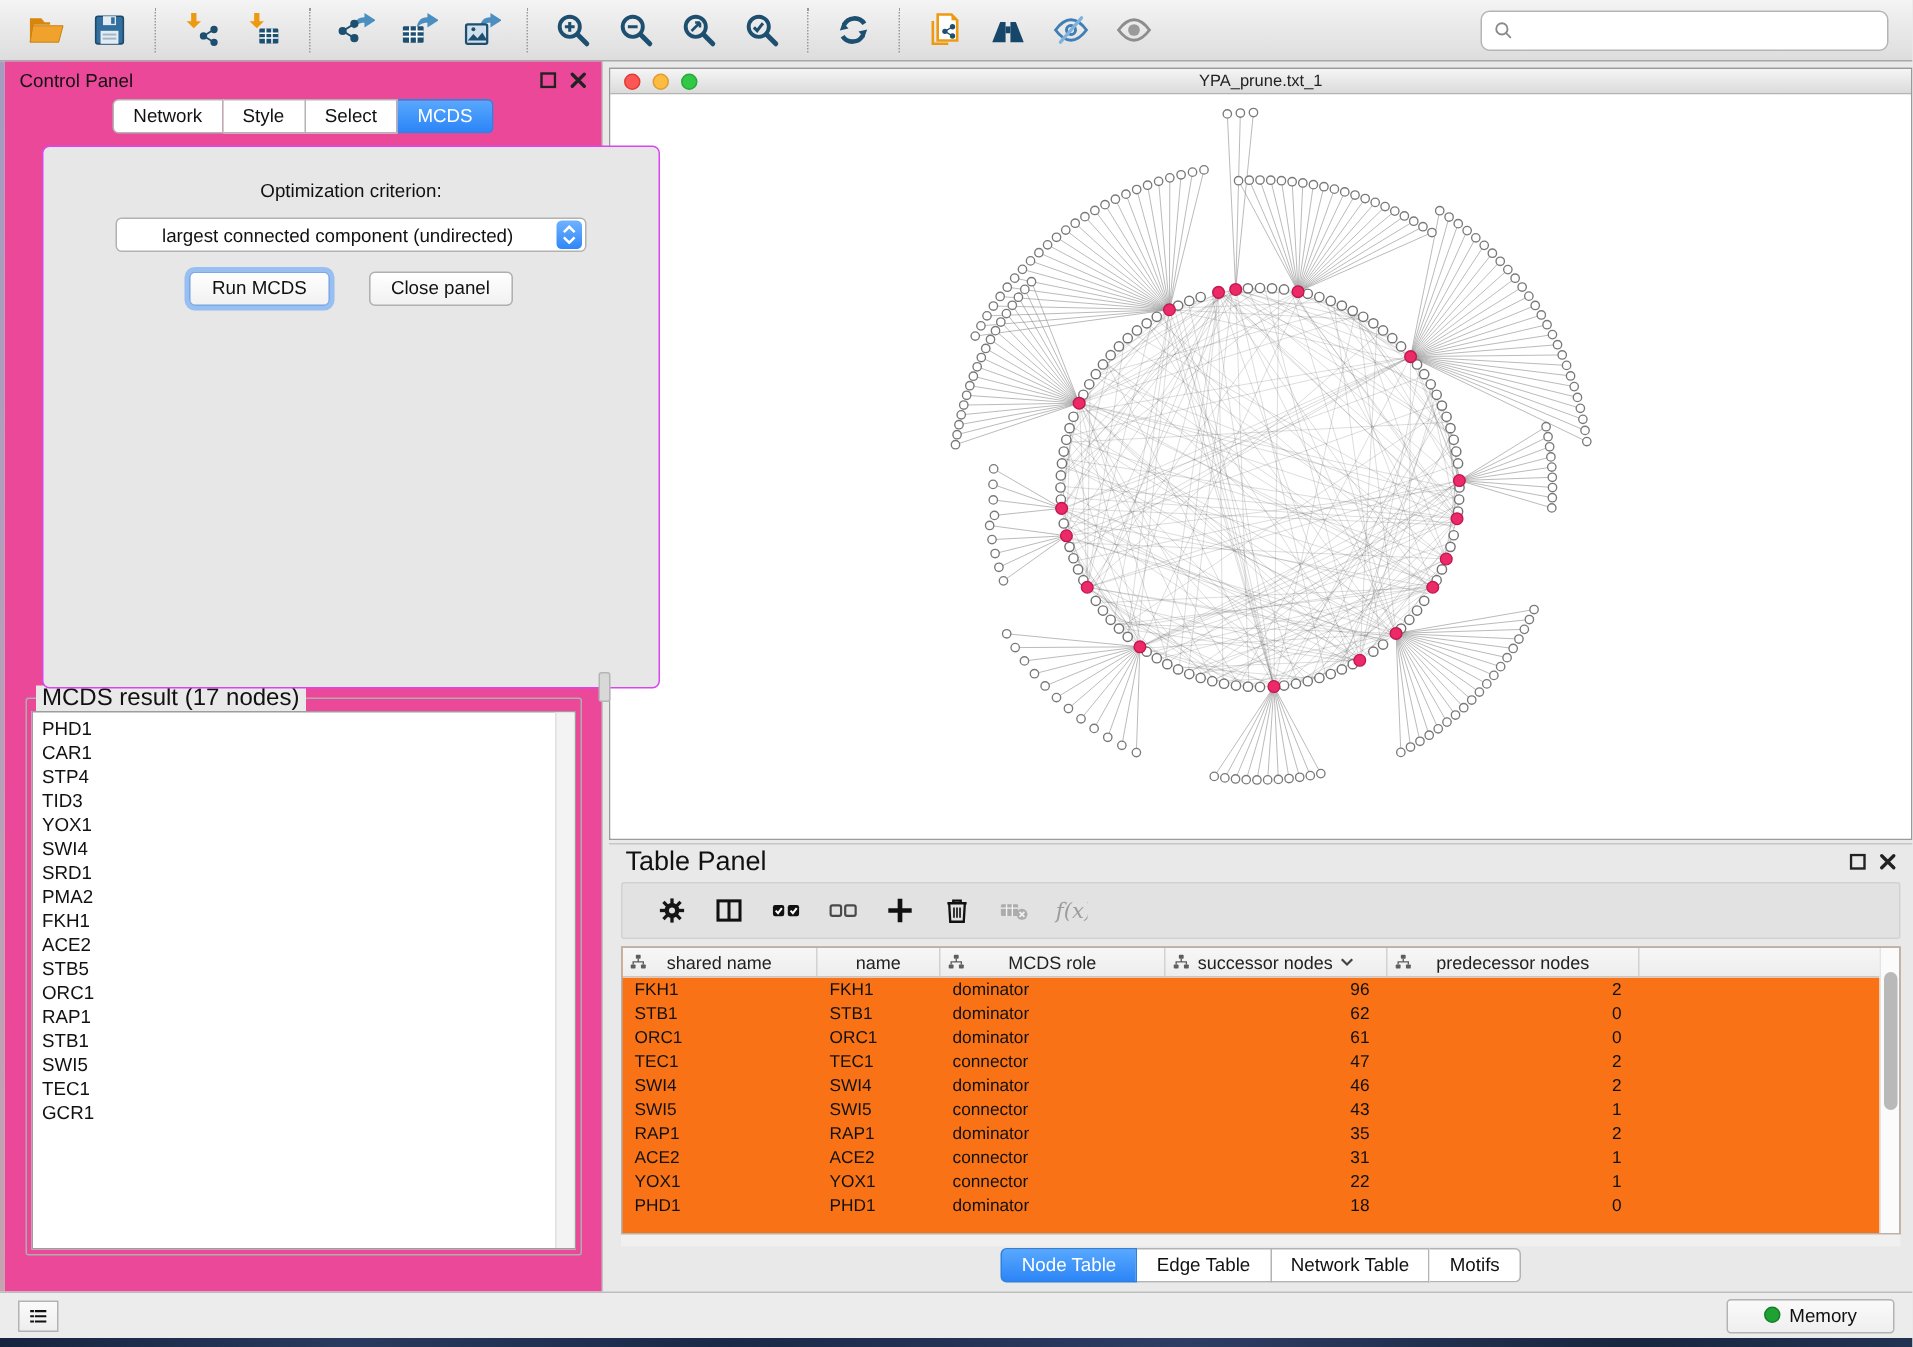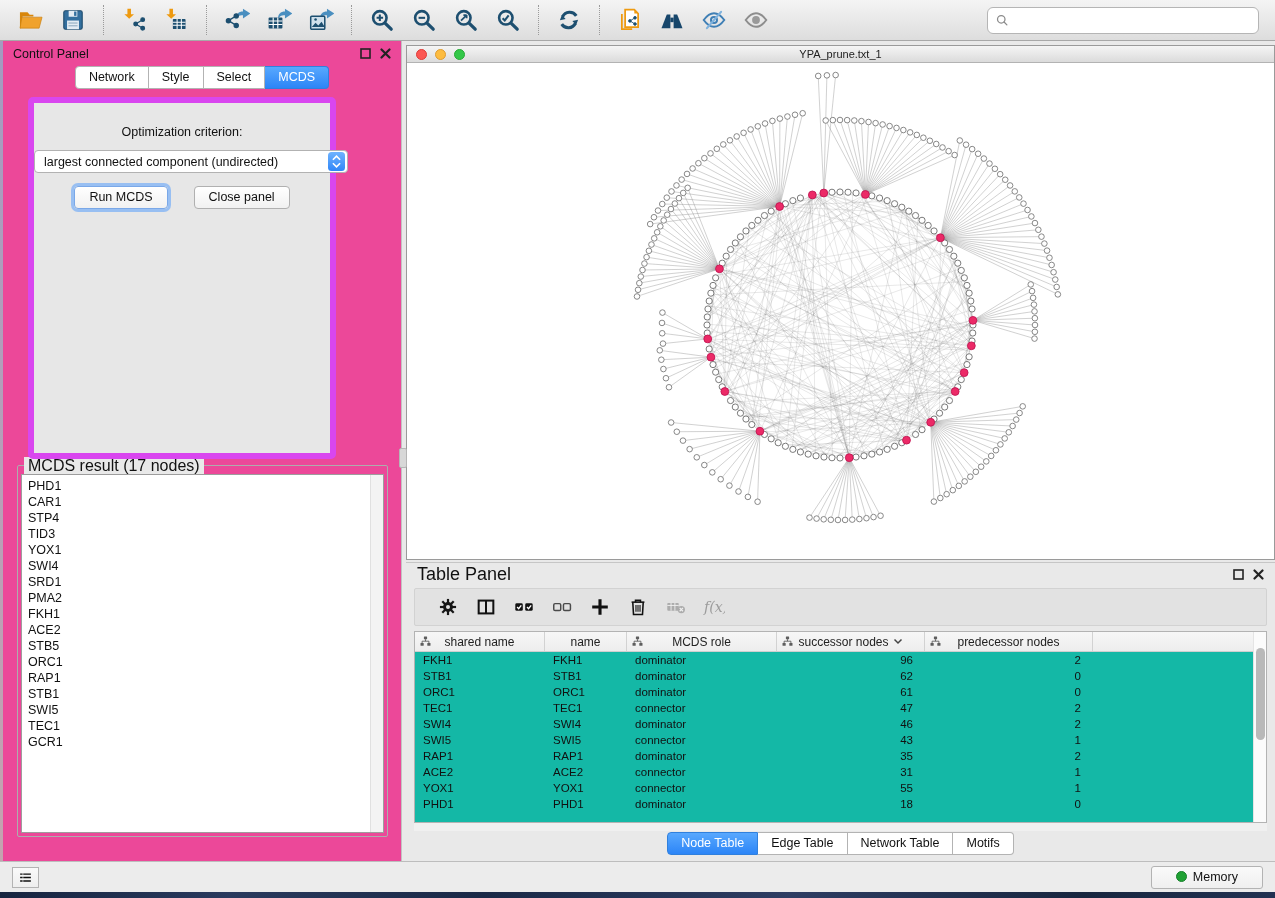--- a/index.html
+++ b/index.html
@@ -23,24 +23,24 @@
   .control-panel{position:absolute;left:3px;top:41px;width:399px;height:821px;background:#ec4899;border-right:1px solid #c2c2c2;}
   .cp-titlebar{height:25px;display:flex;align-items:center;padding:0 10px;font-size:12.5px;color:#111;}
   .panel-wicons{margin-left:auto;display:flex;align-items:center;gap:9px;}
   .panel-wicons svg{width:11px;height:11px;display:block;}
   .seg-row{display:flex;justify-content:center;position:relative;z-index:3;}
   .seg{display:inline-flex;}
   .seg .segment{background:#fff;border:1px solid #b3b3b3;border-left:none;padding:3px 13px 4px;font-size:12.5px;color:#111;cursor:default;}
   .seg .segment:first-child{border-left:1px solid #b3b3b3;border-radius:4px 0 0 4px;}
   .seg .segment:last-child{border-radius:0 4px 4px 0;}
   .seg .segment.active{background:linear-gradient(#58a8fe,#2c85f7);border-color:#3080dd;color:#fff;}
-  .tabpage{position:absolute;left:25px;top:56px;width:308px;height:362px;border:6px solid #d946ef;border-radius:5px;background:#e7e7e7;z-index:1;}
+  .tabpage{position:absolute;left:25px;top:56px;width:412px;height:362px;border:1px solid #d946ef;border-radius:5px;background:#e7e7e7;z-index:1;}
   .opt-label{text-align:center;margin-top:22px;font-size:12.5px;color:#111;}
   .selectbox{margin:11px auto 0;width:314px;height:23px;background:#fff;border:1px solid #b2b2b2;border-radius:4px;display:flex;align-items:center;position:relative;}
-  .selectbox .sel-text{flex:1;padding-left:9px;font-size:12.5px;color:#111;white-space:nowrap;}
+  .selectbox .sel-text{flex:1;padding-left:9px;font-size:12.5px;color:#111;white-space:nowrap;margin-left:21px;}
   .stepper{width:17px;height:19px;margin-right:2px;border-radius:3.5px;background:linear-gradient(#6fb3fe,#2f86f8);display:flex;flex-direction:column;align-items:center;justify-content:center;gap:1px;}
   .stepper svg{width:9px;height:6px;display:block;}
   .btn-row{display:flex;justify-content:center;gap:26px;margin-top:13px;}
   .mac-btn{background:linear-gradient(#ffffff,#f1f1f1);border:1px solid #b0b0b0;border-radius:4px;padding:3px 14px 4px;font-size:12.5px;color:#111;}
   .mac-btn.focused{box-shadow:0 0 0 3px rgba(100,165,250,.6);border-color:#7aa8e8;}
   .mcds-fieldset{position:absolute;left:14px;top:424px;width:371px;height:372px;border:1px solid #adadad;border-radius:2px;}
   .mcds-legend{position:absolute;left:6px;top:-9px;background:#e9e9e9;padding:0 4px;font-size:16px;color:#111;}
   .mcds-list{position:absolute;left:3px;top:8px;right:3px;bottom:3px;background:#fff;border:1px solid #9d9d9d;display:flex;}
   .mcds-items{flex:1;padding:3px 0 0 6px;font-size:12.5px;line-height:16px;color:#111;overflow:hidden;}
   .mcds-scroll{width:13px;background:#f3f3f3;border-left:1px solid #e0e0e0;}
@@ -58,21 +58,21 @@
   .net-title{position:absolute;left:0;right:0;text-align:center;font-size:11px;color:#222;}
   .net-canvas{position:absolute;left:0;top:17px;right:0;bottom:0;background:#fff;overflow:hidden;}
   .net-canvas svg{width:100%;height:100%;display:block;}
 
   
   .table-panel{position:absolute;left:406px;top:562px;width:869px;height:300px;background:#e9e9e9;border-top:1px solid #c6c6c6;}
   .tp-titlebar{height:23px;display:flex;align-items:center;padding:0 11px;font-size:18px;color:#111;}
   .tp-toolbar{margin:2px 8px 0;height:38px;background:#e2e2e2;border:1px solid #d2d2d2;border-radius:2px;display:flex;align-items:center;padding-left:14px;gap:0;}
   .tp-tbtn{width:38px;height:32px;display:flex;align-items:center;justify-content:center;}
   .tp-tbtn svg{width:22px;height:22px;}
-  .tp-table{position:absolute;left:8px;right:8px;top:68px;height:192px;background:#14b8a6;border:1px solid #b3b3b3;overflow:hidden;}
+  .tp-table{position:absolute;left:8px;right:8px;top:68px;height:192px;background:#f97316;border:1px solid #b3b3b3;overflow:hidden;}
   .thead{display:flex;height:20px;background:linear-gradient(#f7f7f7,#ededed);border-bottom:1px solid #cfcfcf;}
   .th{position:relative;display:flex;align-items:center;justify-content:center;font-size:12px;color:#222;border-right:1px solid #d2d2d2;gap:4px;}
   .th .sitemap{position:absolute;left:5px;top:4px;}
   .th:last-child{border-right:none;}
   .trow{display:flex;height:16px;align-items:center;}
   .td{font-size:11.5px;color:#111;white-space:nowrap;overflow:hidden;}
   .td.left{padding-left:8px;text-align:left;}
   .td.right{padding-right:12px;text-align:right;}
   .c0{width:130px;}.c1{width:82px;}.c2{width:150px;}.c3{width:148px;}.c4{width:168px;}.cf{flex:1;}
   .tbody-wrap{position:relative;}
@@ -1206,21 +1206,21 @@
           <div class="td c0 left">ACE2</div>
           <div class="td c1 left">ACE2</div>
           <div class="td c2 left">connector</div>
           <div class="td c3 right">31</div>
           <div class="td c4 right">1</div>
         </div>
         <div class="trow">
           <div class="td c0 left">YOX1</div>
           <div class="td c1 left">YOX1</div>
           <div class="td c2 left">connector</div>
-          <div class="td c3 right">55</div>
+          <div class="td c3 right">22</div>
           <div class="td c4 right">1</div>
         </div>
         <div class="trow">
           <div class="td c0 left">PHD1</div>
           <div class="td c1 left">PHD1</div>
           <div class="td c2 left">dominator</div>
           <div class="td c3 right">18</div>
           <div class="td c4 right">0</div>
         </div>
       </div>

